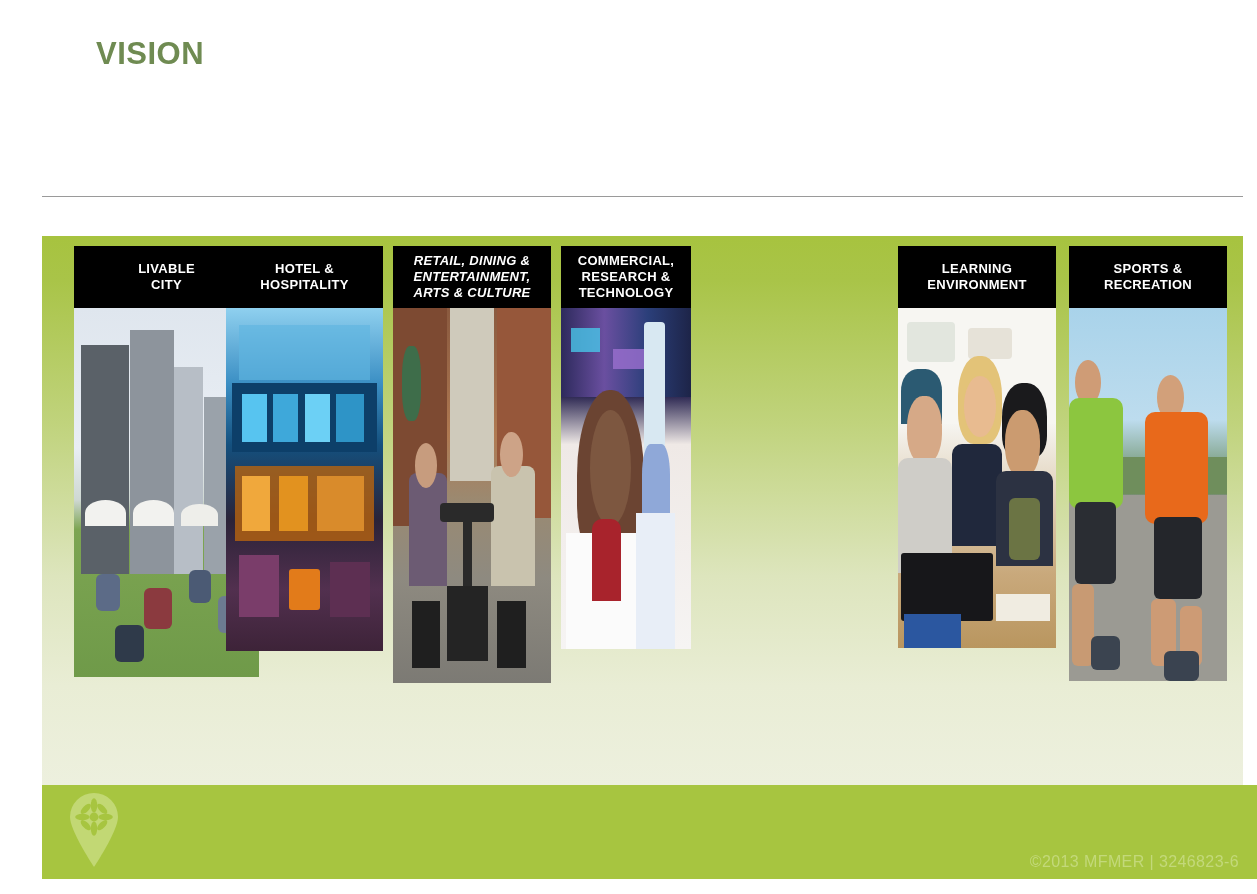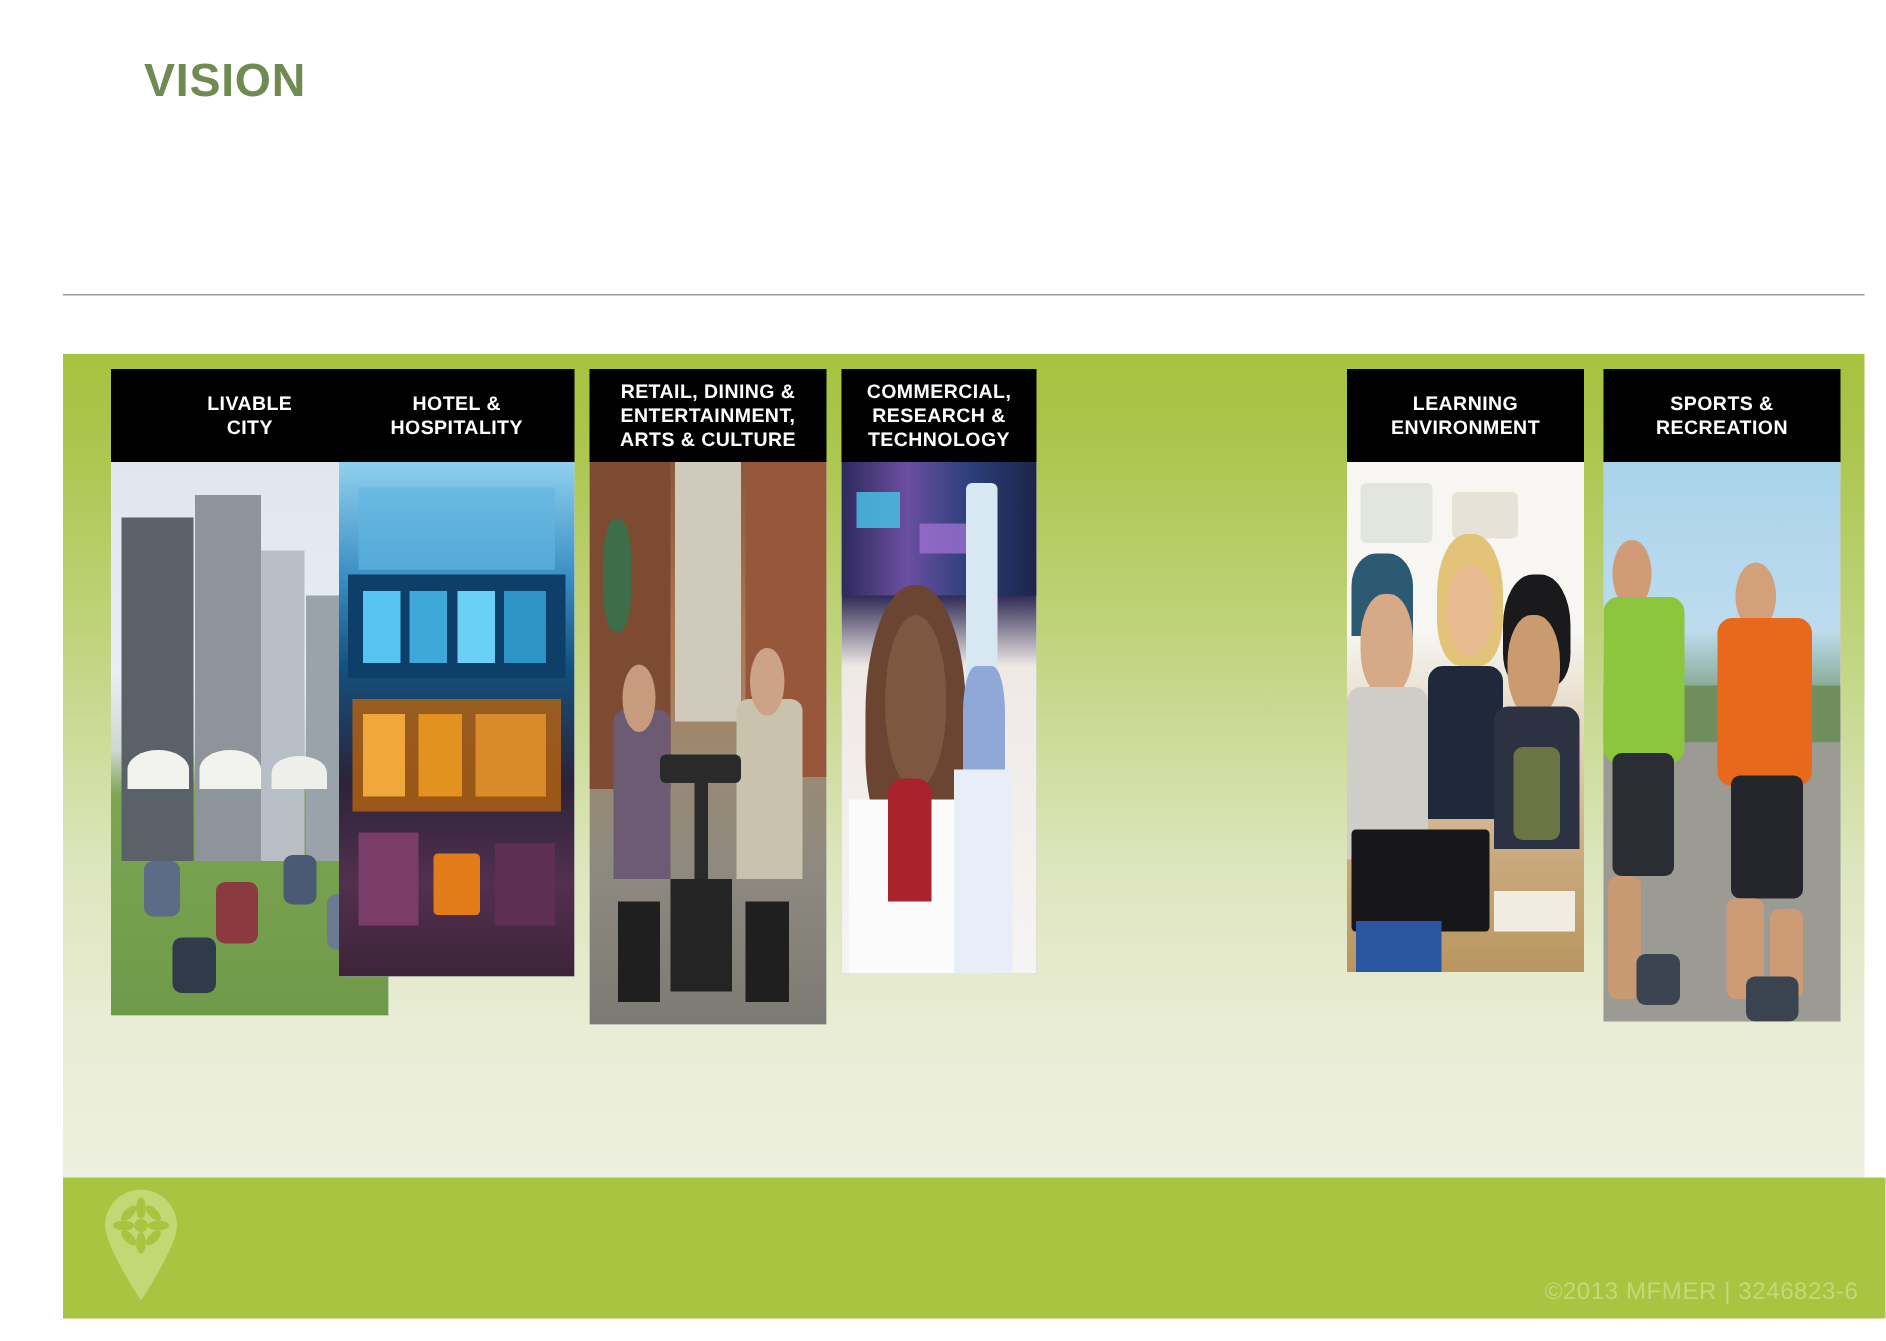--- a/index.html
+++ b/index.html
@@ -203,21 +203,21 @@
         <div class="blk" style="left:6%;top:46%;width:88%;height:22%;background:#b8640f;opacity:.8;"></div>
         <div class="blk" style="left:10%;top:49%;width:18%;height:16%;background:#f0a83c;"></div>
         <div class="blk" style="left:34%;top:49%;width:18%;height:16%;background:#e2921f;"></div>
         <div class="blk" style="left:58%;top:49%;width:30%;height:16%;background:#d98b2b;"></div>
         <div class="blk" style="left:8%;top:72%;width:26%;height:18%;background:#7a3d6a;"></div>
         <div class="blk" style="left:40%;top:76%;width:20%;height:12%;background:#e27b1a;border-radius:3px;"></div>
         <div class="blk" style="left:66%;top:74%;width:26%;height:16%;background:#5d2f52;"></div>
       </div>
     </div>
 
-    <div class="column" style="left:351px; width:158px;">
+    <div class="column" style="left:351px; width:158px;font-style:italic;">
       <div class="col-head">
         <span>
           <span>RETAIL, DINING &amp;</span><br>
           <span>ENTERTAINMENT,</span><br>
           <span>ARTS &amp; CULTURE</span>
         </span>
       </div>
       <div class="col-img" style="height:375px;">
         <div class="ph" style="background:linear-gradient(#8a5a3f 0%,#9d6a49 18%,#b07a52 34%,#9a8a72 52%,#8e8a80 72%,#7c7a74 100%);"></div>
         <div class="blk" style="left:0%;top:0%;width:34%;height:58%;background:#7d4a32;"></div>

